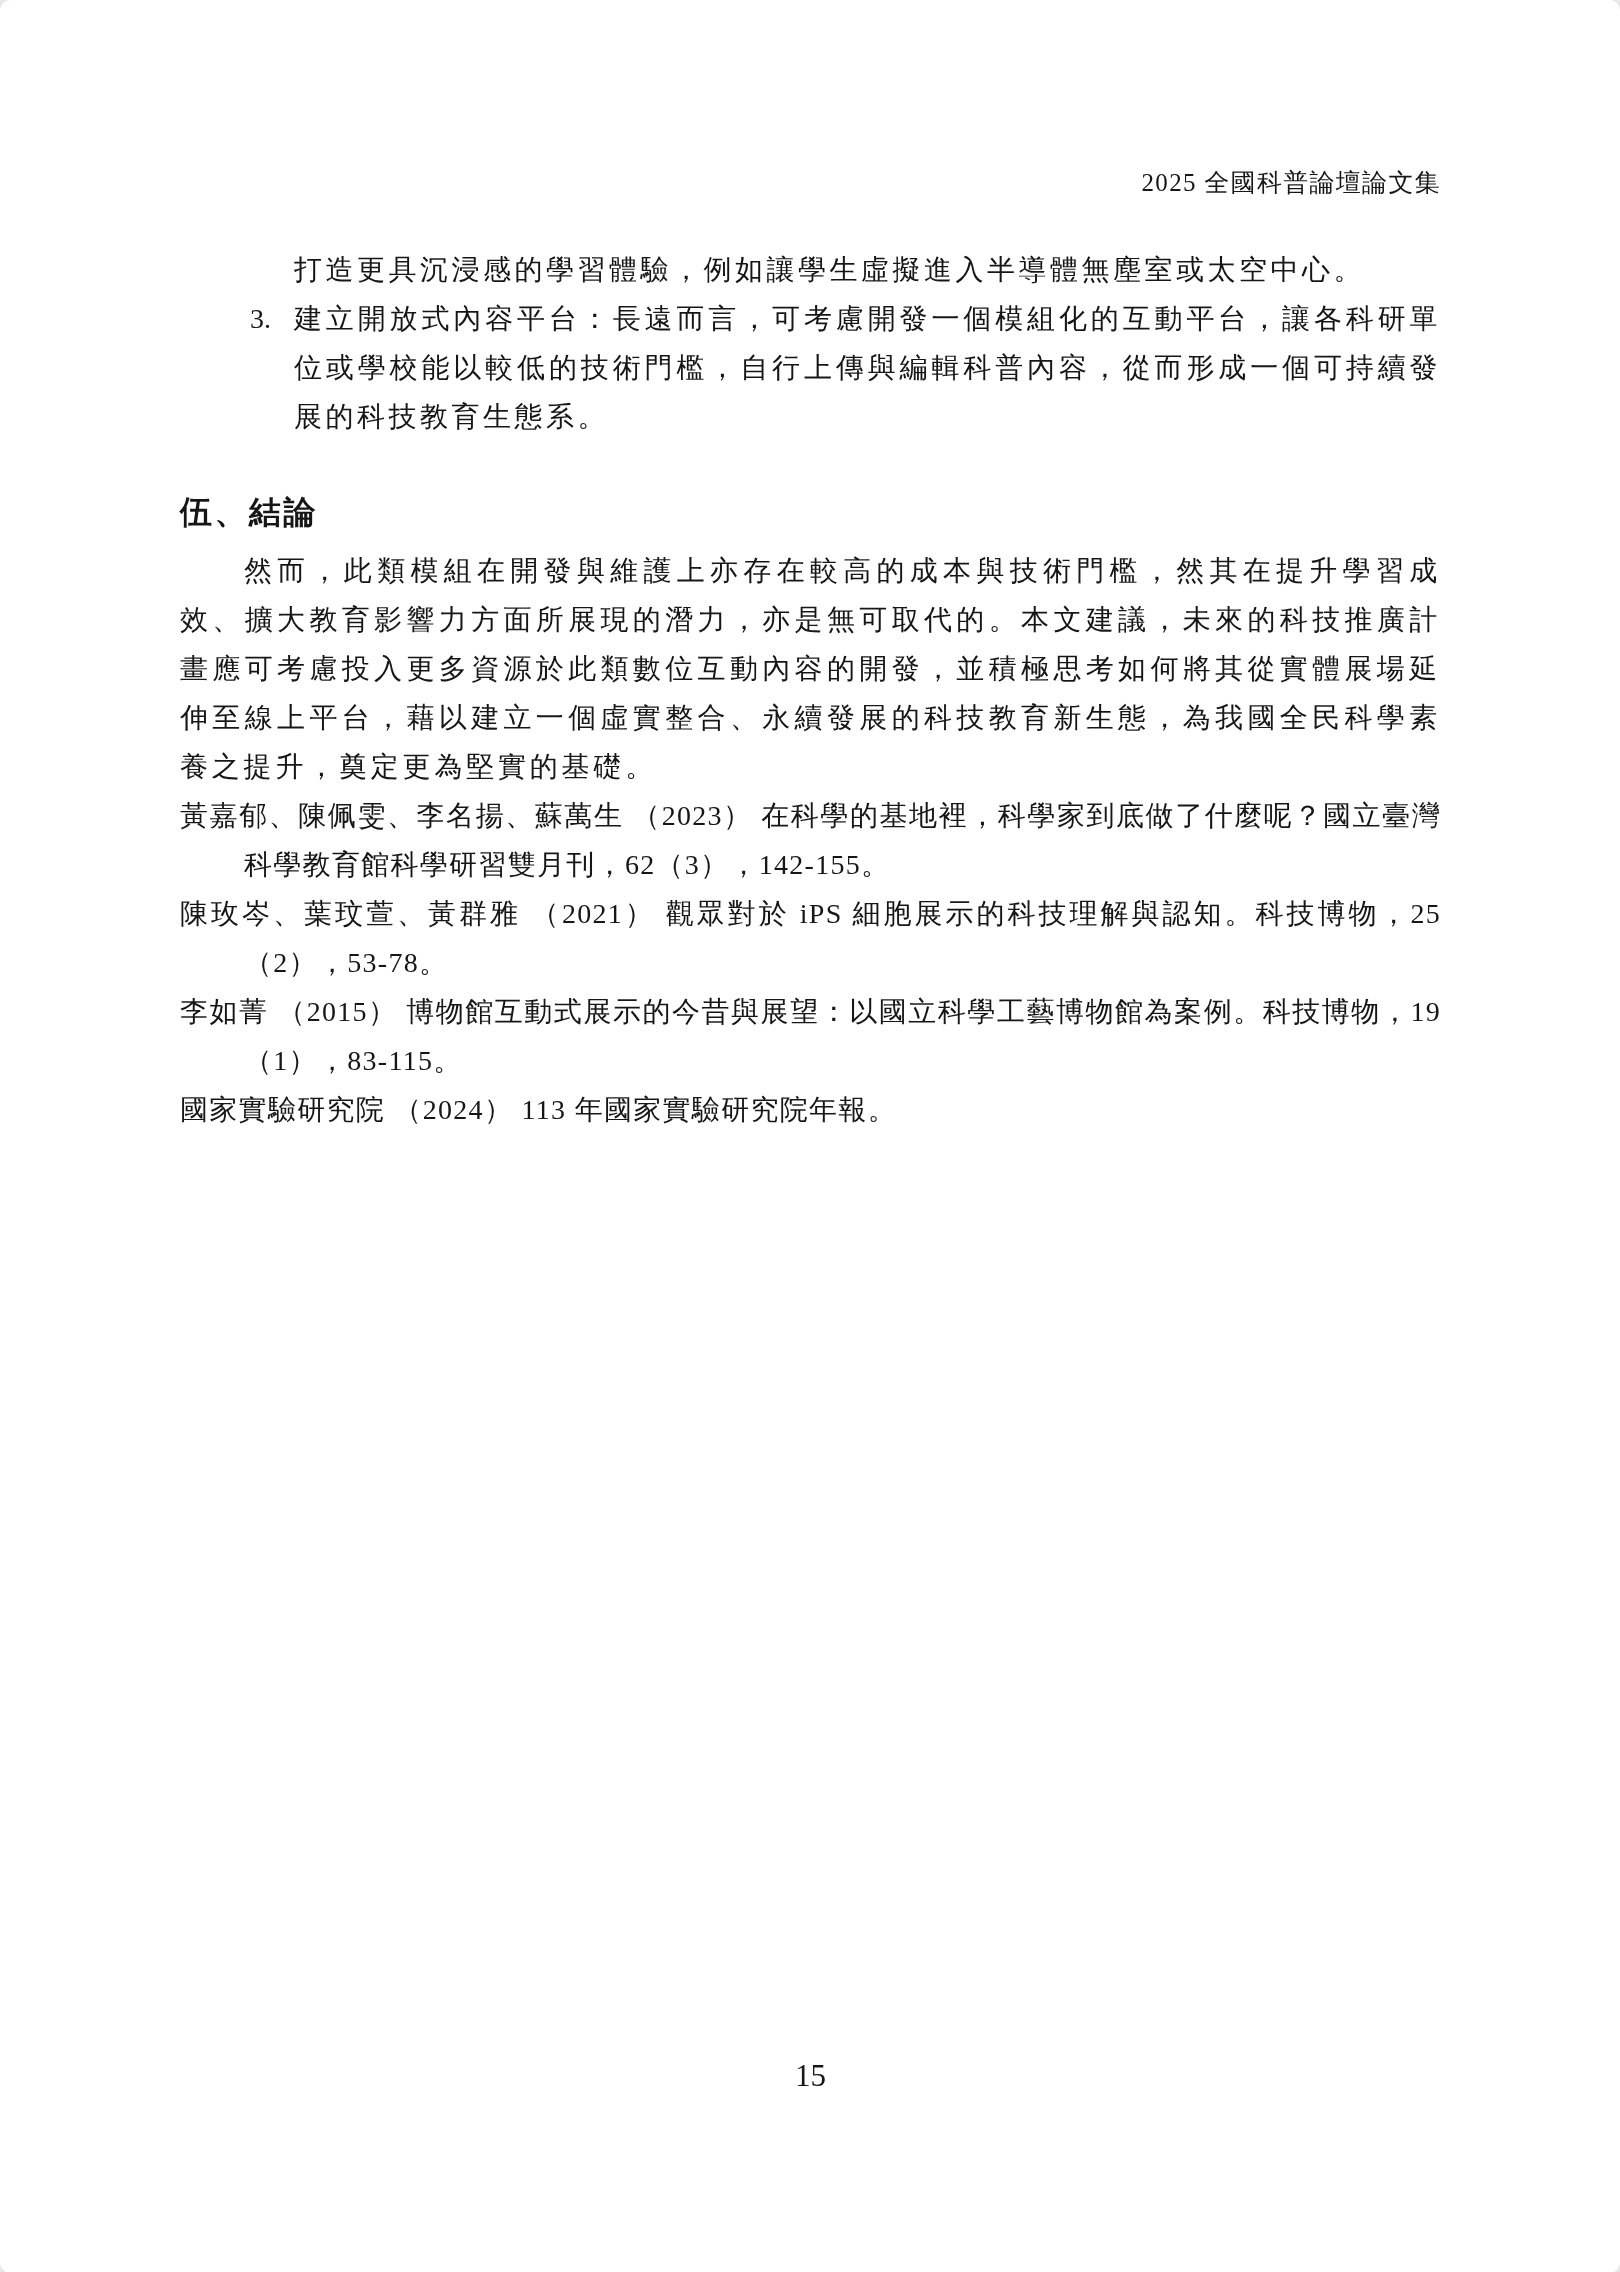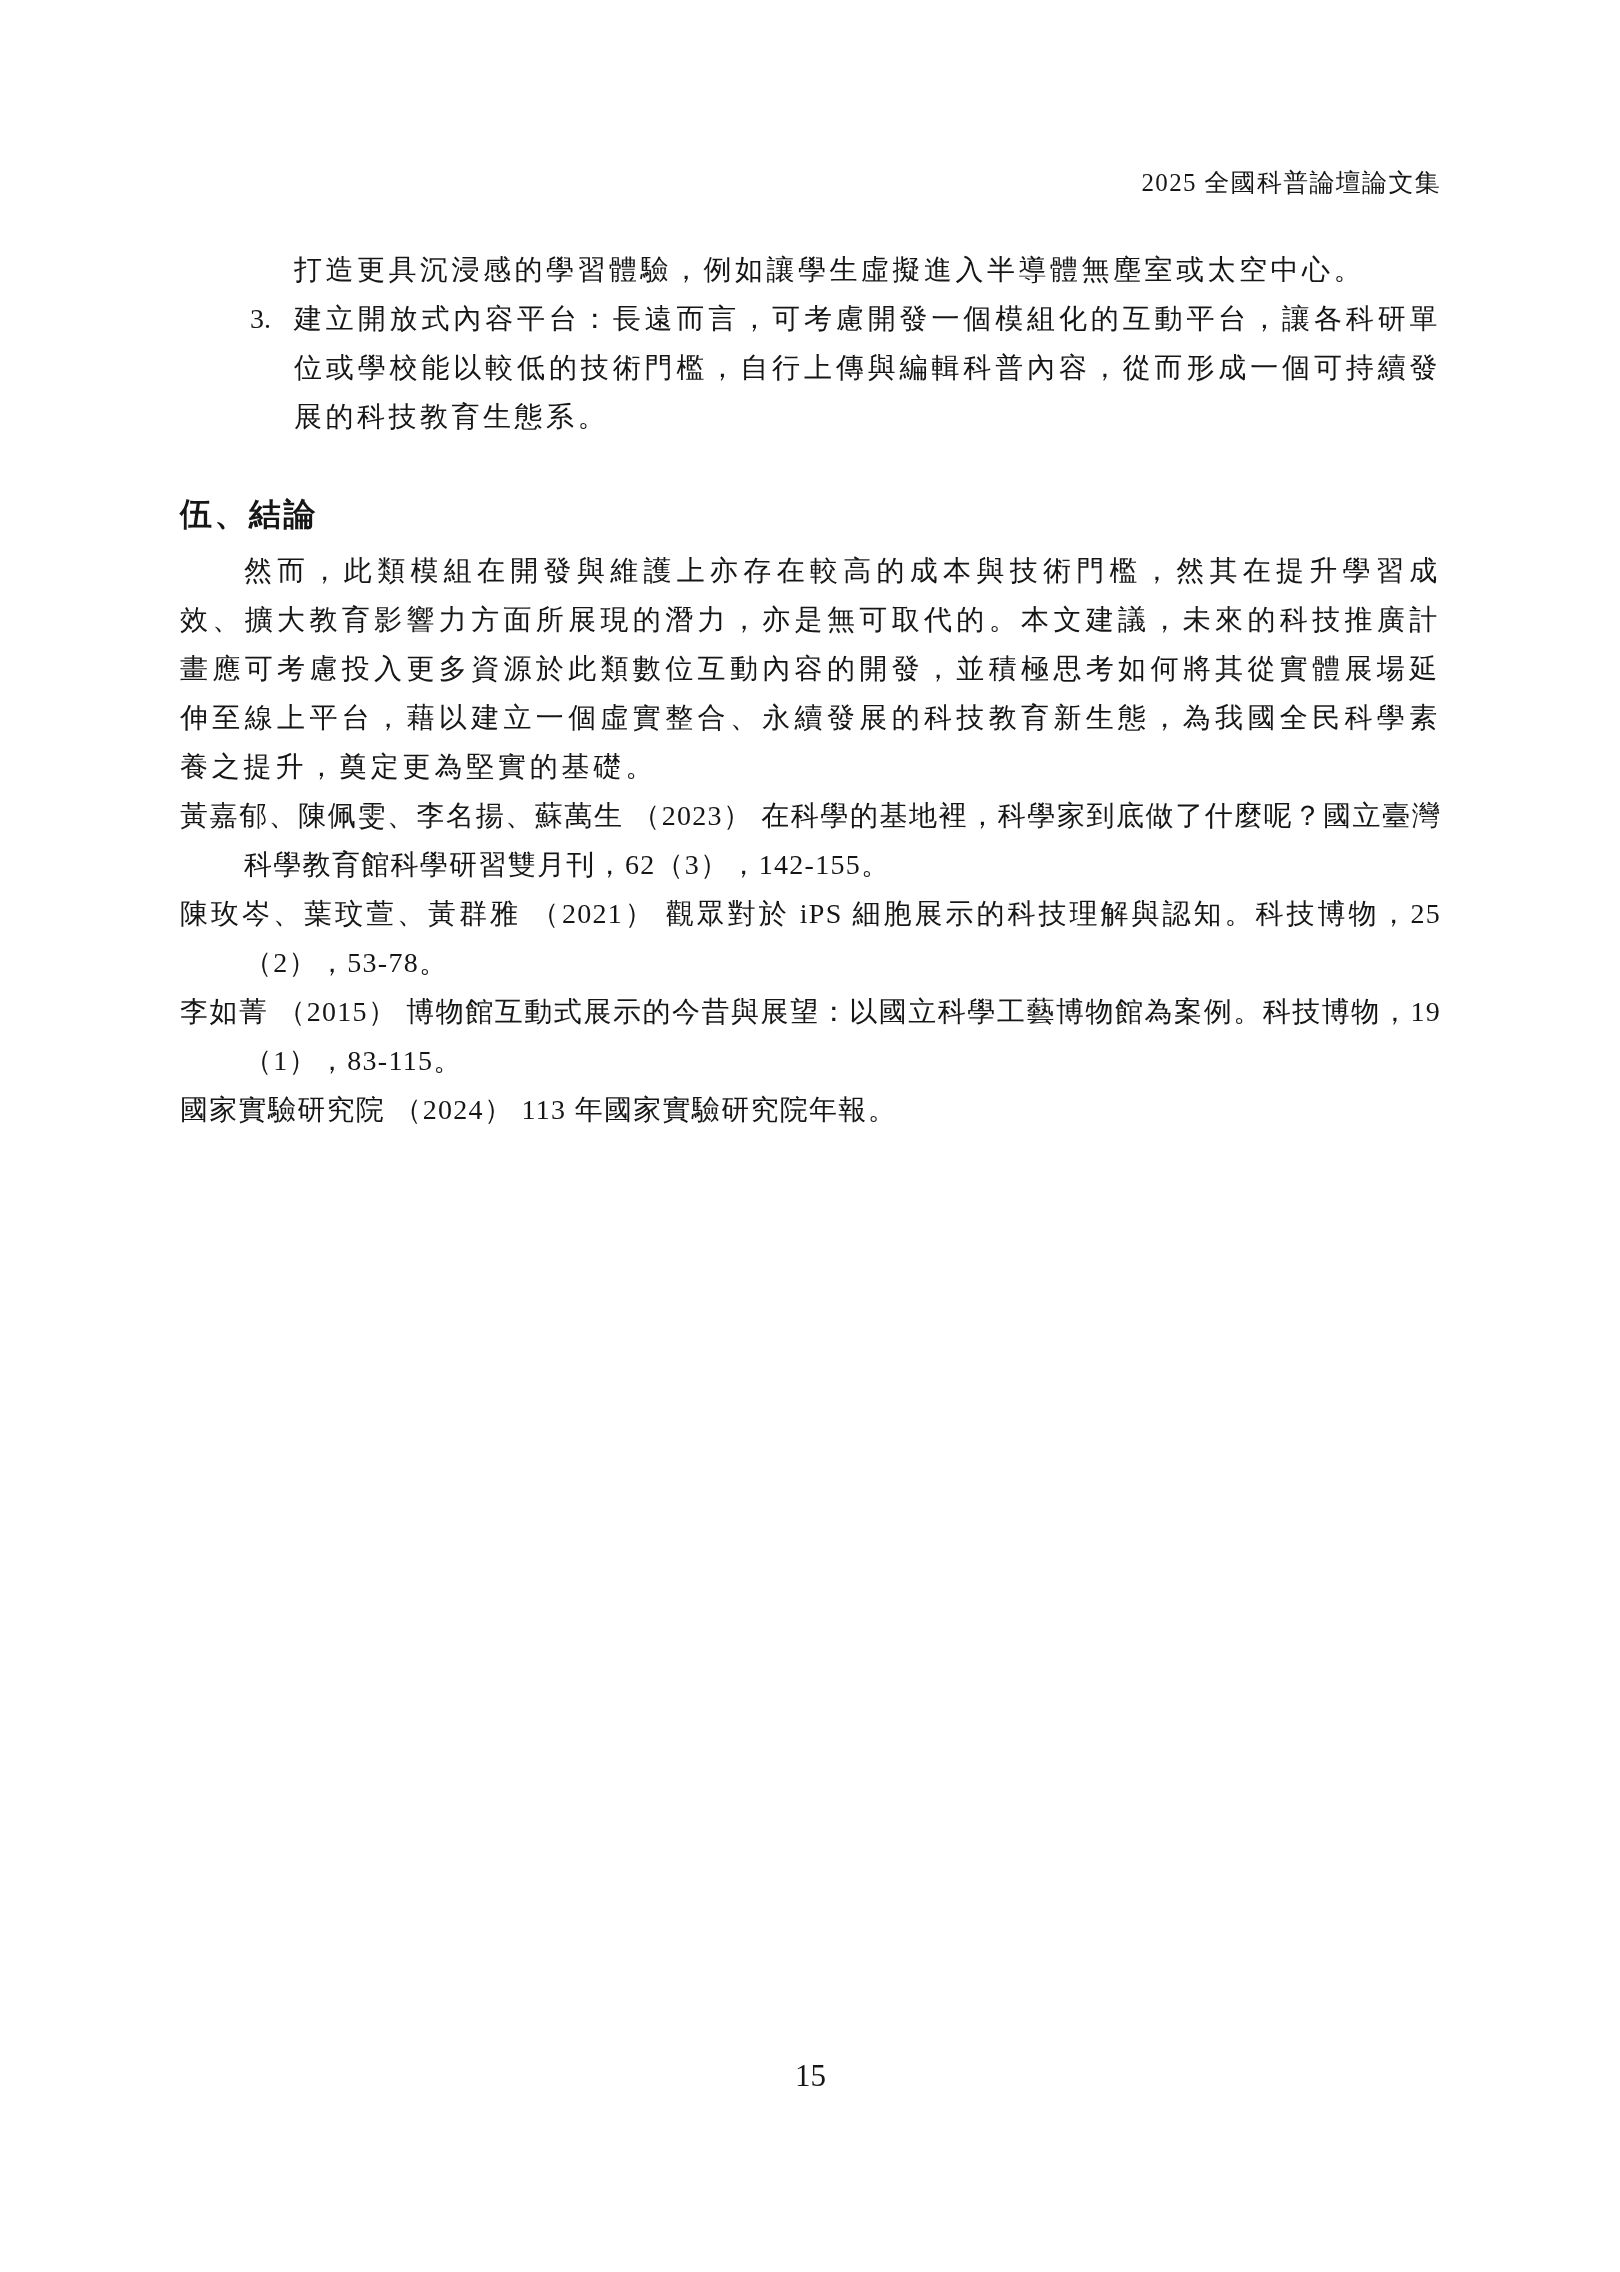--- a/index.html
+++ b/index.html
@@ -8,20 +8,21 @@
     background: #e8e8e8;
   }
   .page {
     position: relative;
     width: 1620px;
     height: 2273px;
     background: #ffffff;
     color: #161616;
     font-family: "Liberation Serif", "DejaVu Serif", serif;
     overflow: hidden;
+    border-radius: 11px;
   }
   .running-header {
     position: absolute;
     left: 180px;
     top: 166px;
     width: 1261px;
     text-align: right;
     font-size: 25px;
     letter-spacing: 1.3px;
     white-space: nowrap;
@@ -51,20 +52,21 @@
     top: 0;
     letter-spacing: 0;
   }
   h2.sec-heading {
     font-size: 32px;
     font-weight: bold;
     line-height: 51px;
     letter-spacing: 2.5px;
     margin: 48px 0 6.4px 0;
     text-align: left;
+    font-family: Liberation Mono, monospace;
   }
   h2.refs-heading {
     margin: 32px 0 5.1px 0;
   }
   p.body-para {
     margin: 0;
     text-indent: 64px;
     letter-spacing: 3.8px;
   }
   .ref {

